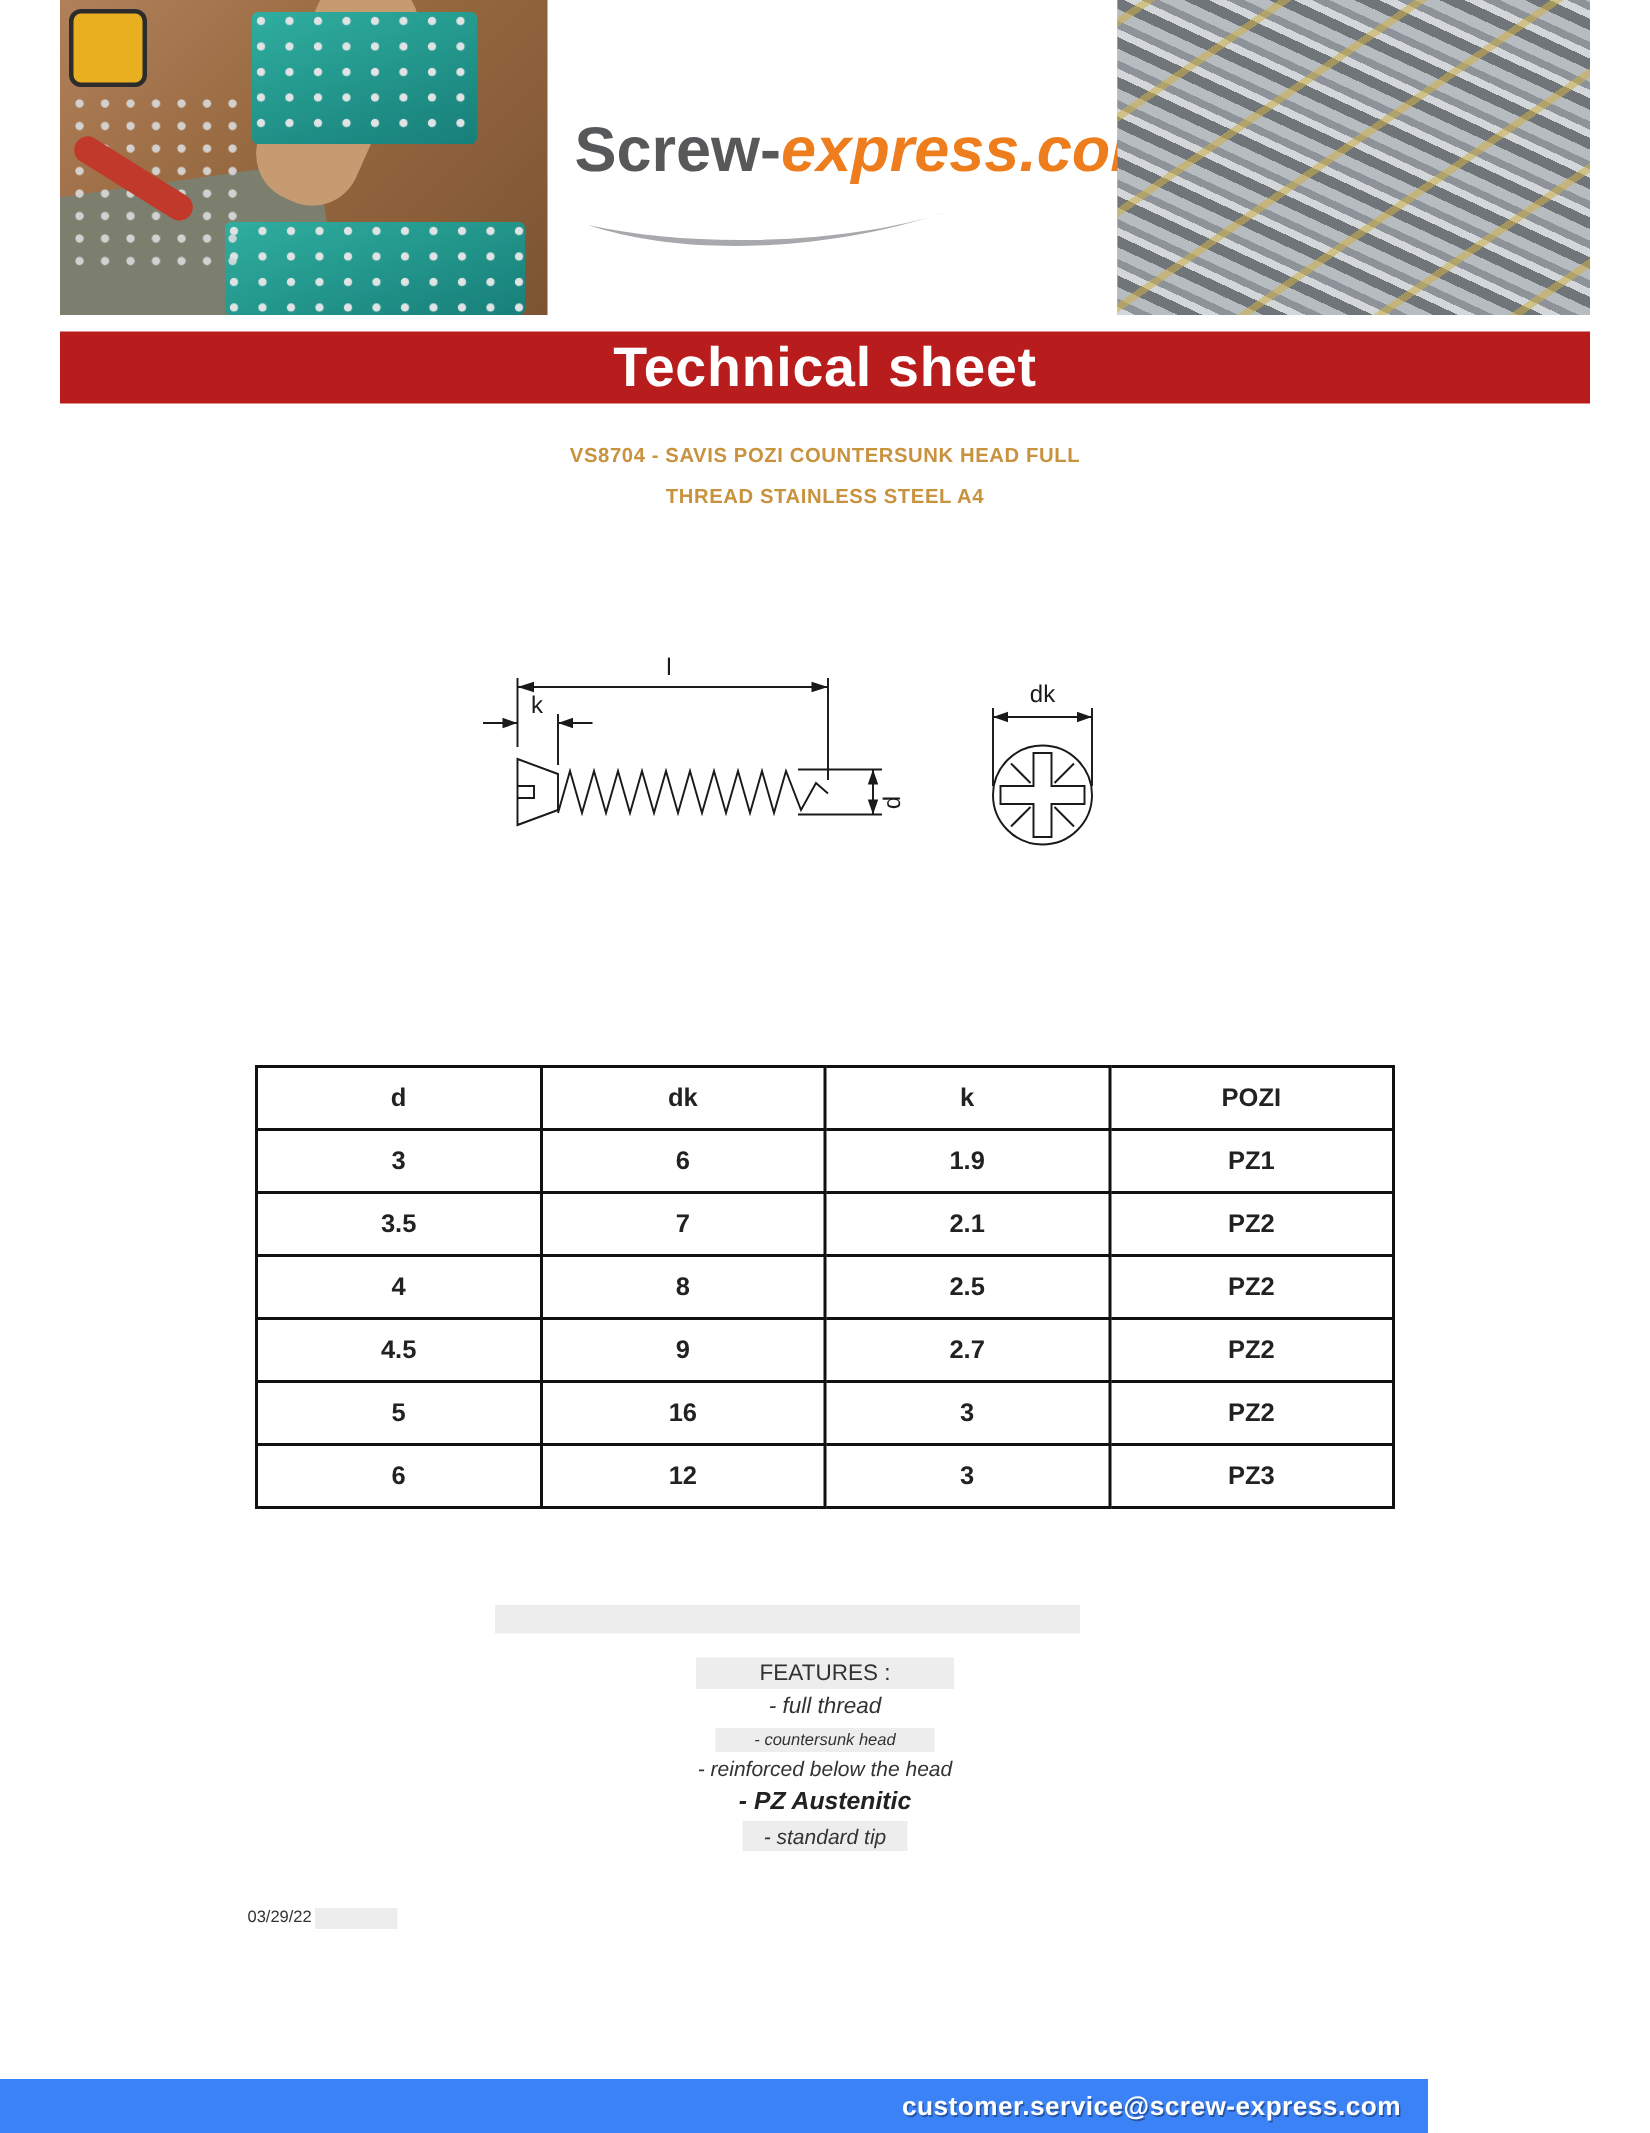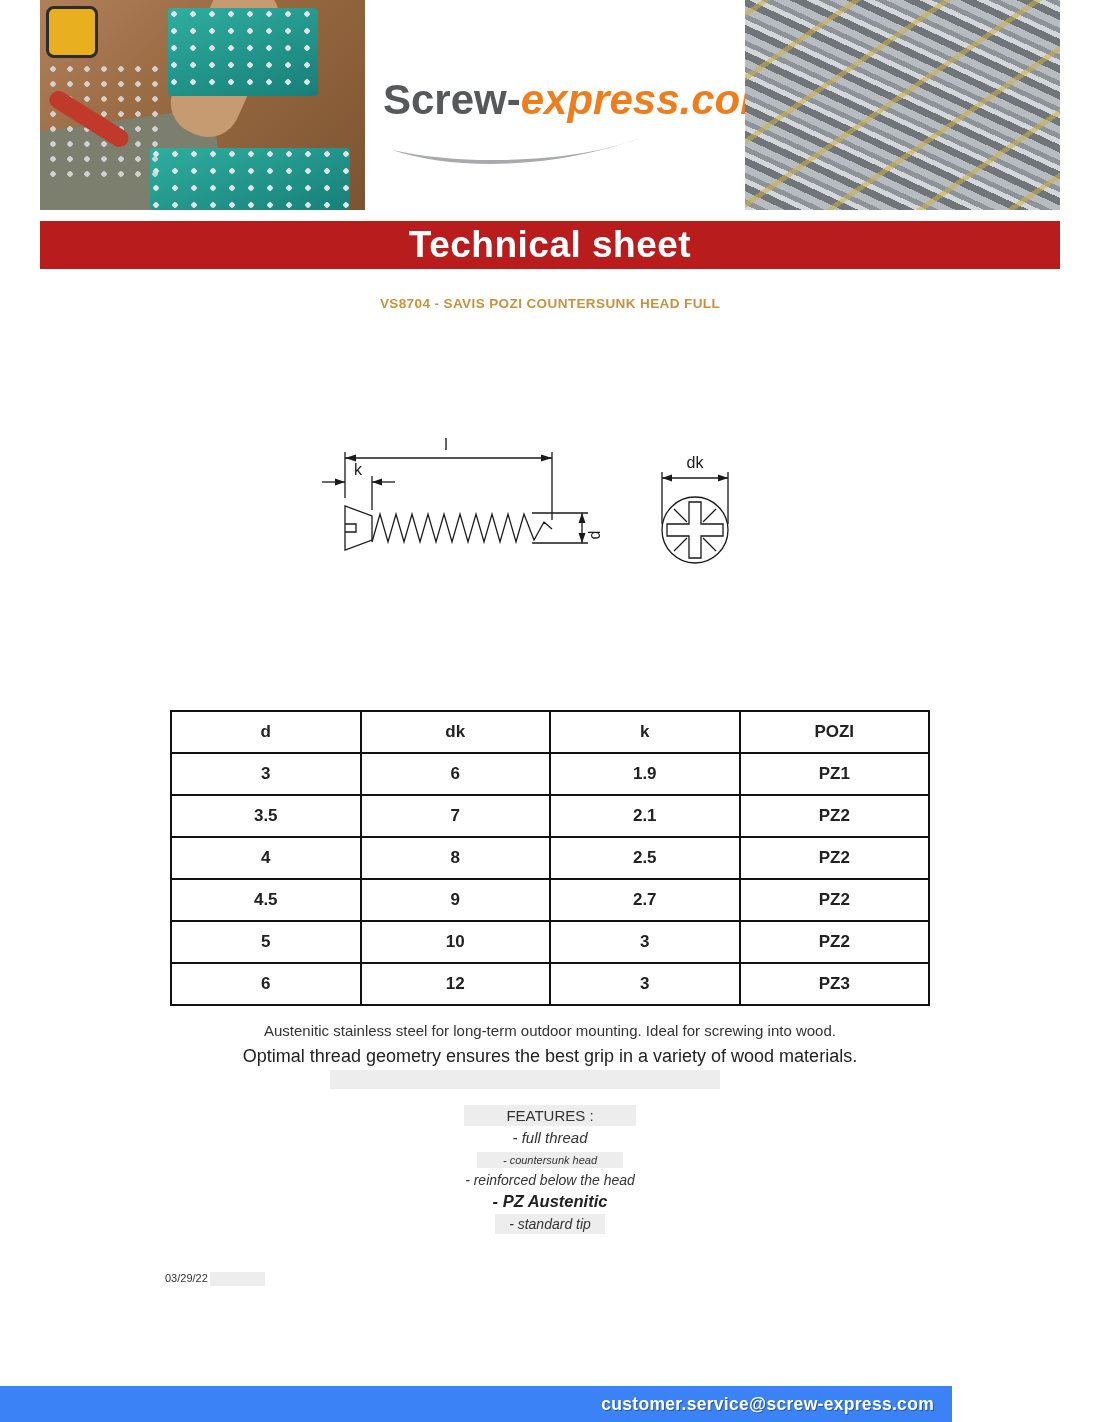--- a/index.html
+++ b/index.html
@@ -100,20 +100,21 @@
   </svg>
 
   <div class="photo photo-right"></div>
 
   <div class="banner">
     <span>Technical sheet</span>
   </div>
 
   <div class="product-title">
     <div>VS8704 - SAVIS POZI COUNTERSUNK HEAD FULL</div>
+    <div>THREAD STAINLESS STEEL A4</div>
   </div>
 
   <svg class="drawing" width="470" height="180" viewBox="0 0 470 180">
     <g stroke="#1a1a1a" stroke-width="1.3" fill="none">
 
       <line x1="45" y1="70" x2="45" y2="24"></line>
       <line x1="252" y1="92" x2="252" y2="24"></line>
 
       <line x1="45" y1="30" x2="252" y2="30"></line>
 
@@ -192,37 +193,33 @@
         <td>PZ2</td>
       </tr>
       <tr>
         <td>4.5</td>
         <td>9</td>
         <td>2.7</td>
         <td>PZ2</td>
       </tr>
       <tr>
         <td>5</td>
-        <td>10</td>
+        <td>16</td>
         <td>3</td>
         <td>PZ2</td>
       </tr>
       <tr>
         <td>6</td>
         <td>12</td>
         <td>3</td>
         <td>PZ3</td>
       </tr>
     </tbody>
   </table>
 
-  <div class="desc">
-    <div class="desc-line1">Austenitic stainless steel for long-term outdoor mounting. Ideal for screwing into wood.</div>
-    <div class="desc-line2">Optimal thread geometry ensures the best grip in a variety of wood materials.</div>
-  </div>
   <div class="artifact artifact-a"></div>
 
   <div class="features">
     <div class="heading">FEATURES :</div>
     <div class="row"><span class="f-0">- full thread</span></div>
     <div class="row"><span class="f-1">- countersunk head</span></div>
     <div class="row"><span class="f-2">- reinforced below the head</span></div>
     <div class="row"><span class="f-3">- PZ Austenitic</span></div>
     <div class="row"><span class="f-4">- standard tip</span></div>
   </div>

